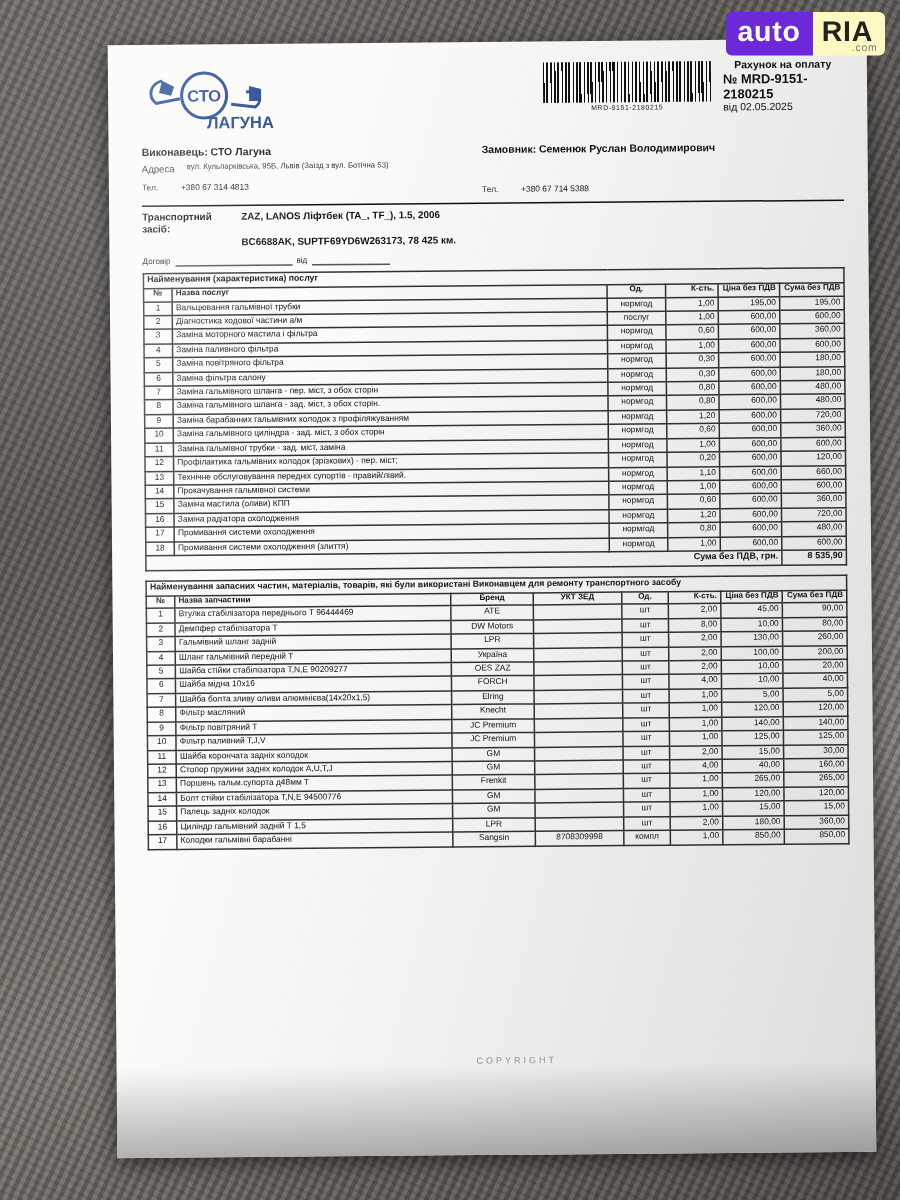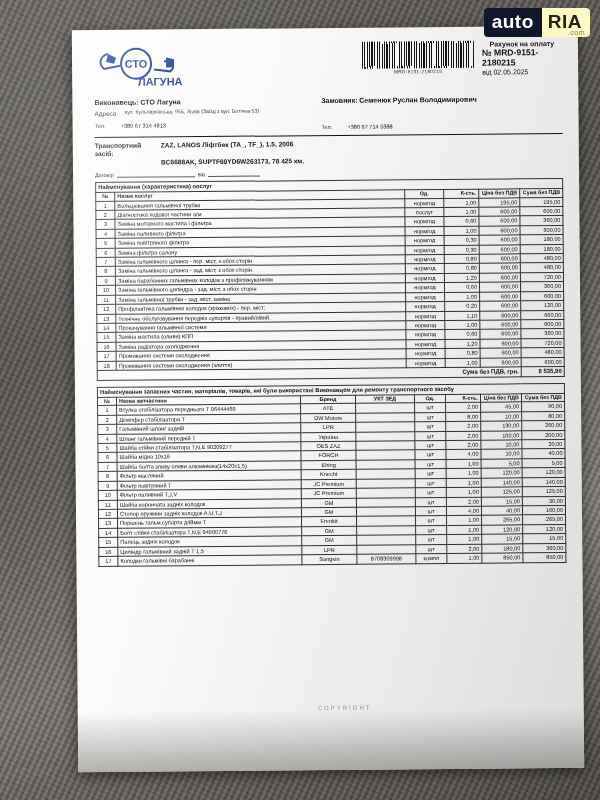--- a/index.html
+++ b/index.html
@@ -26,21 +26,21 @@
   }
 
   
   .wm{
     position:absolute;top:8px;right:10px;
     display:flex;align-items:center;
     background:rgba(255,255,255,0);
     z-index:40;
   }
   .wm .auto{
-    background:#0f172a;color:#fff;font-weight:bold;font-size:19px;
+    background:#6d28d9;color:#fff;font-weight:bold;font-size:19px;
     padding:3px 8px 4px 8px;border-radius:4px 0 0 4px;letter-spacing:.5px;
   }
   .wm .ria{
     background:#fef9c3;color:#222;font-weight:bold;font-size:19px;
     padding:3px 8px 4px 6px;border-radius:0 4px 4px 0;letter-spacing:.5px;
     position:relative;
   }
   .wm .ria .dom{font-size:7px;font-weight:normal;color:#777;position:absolute;right:5px;bottom:1px;}
 
   

